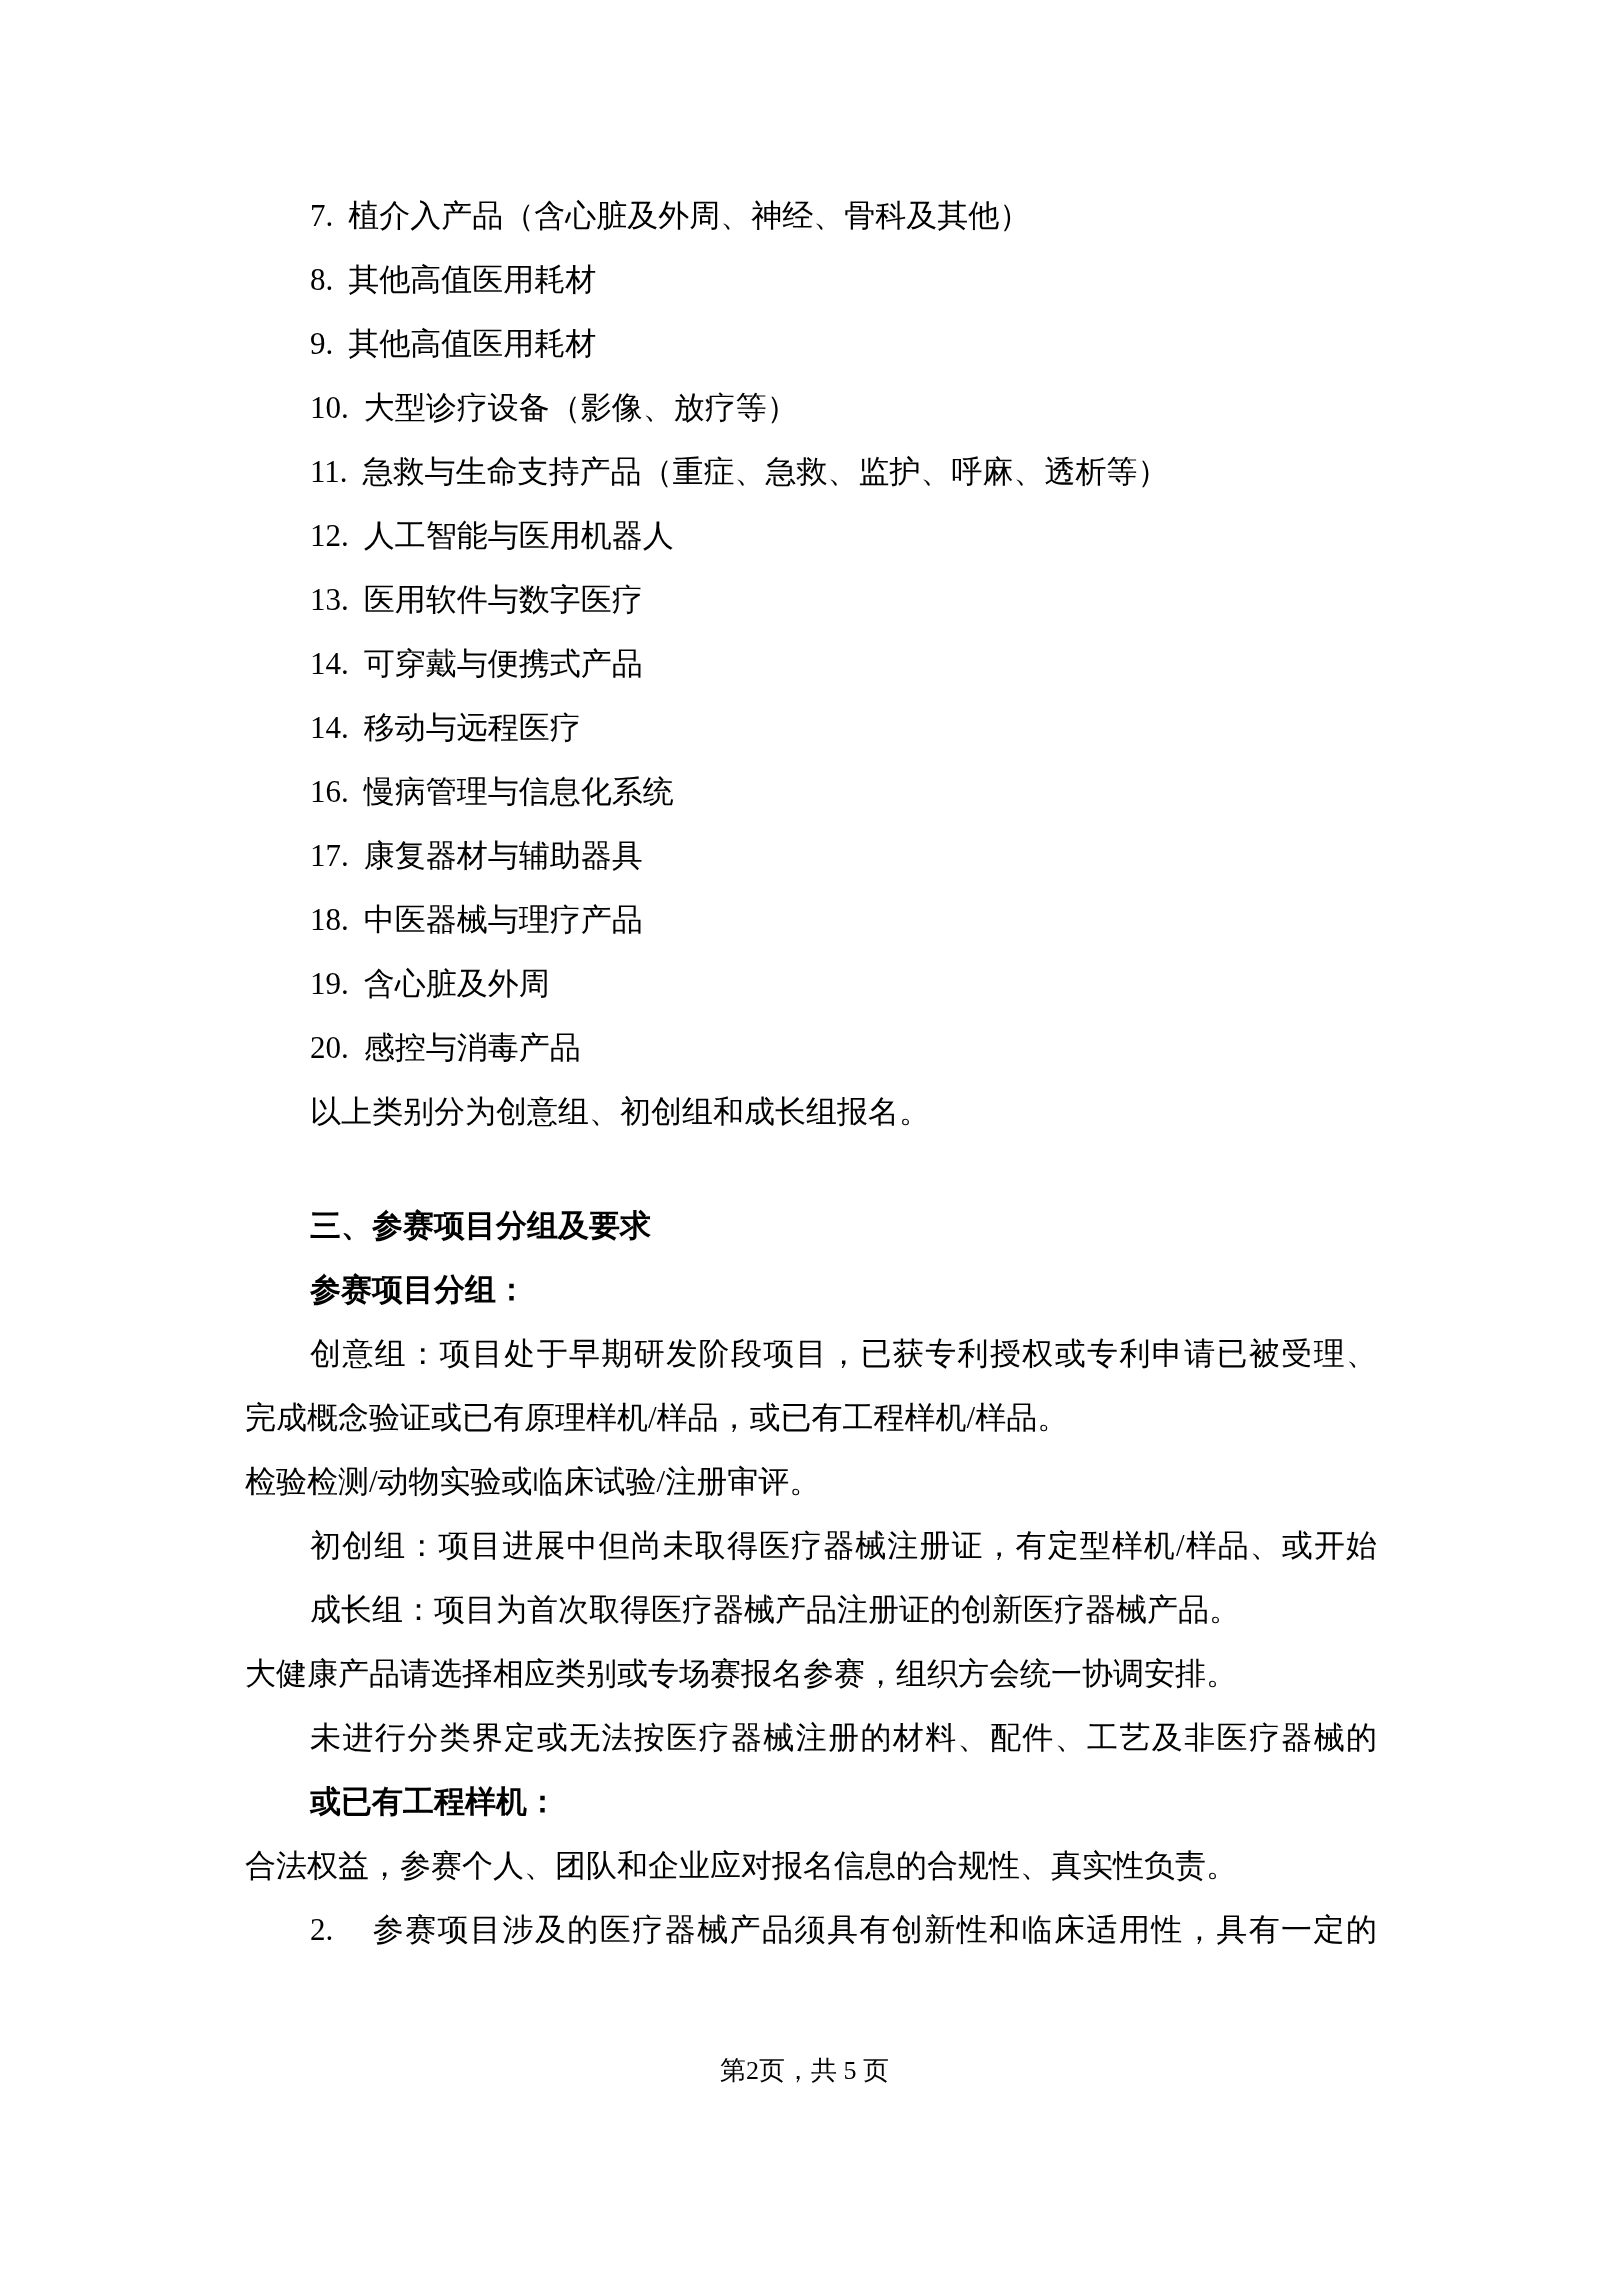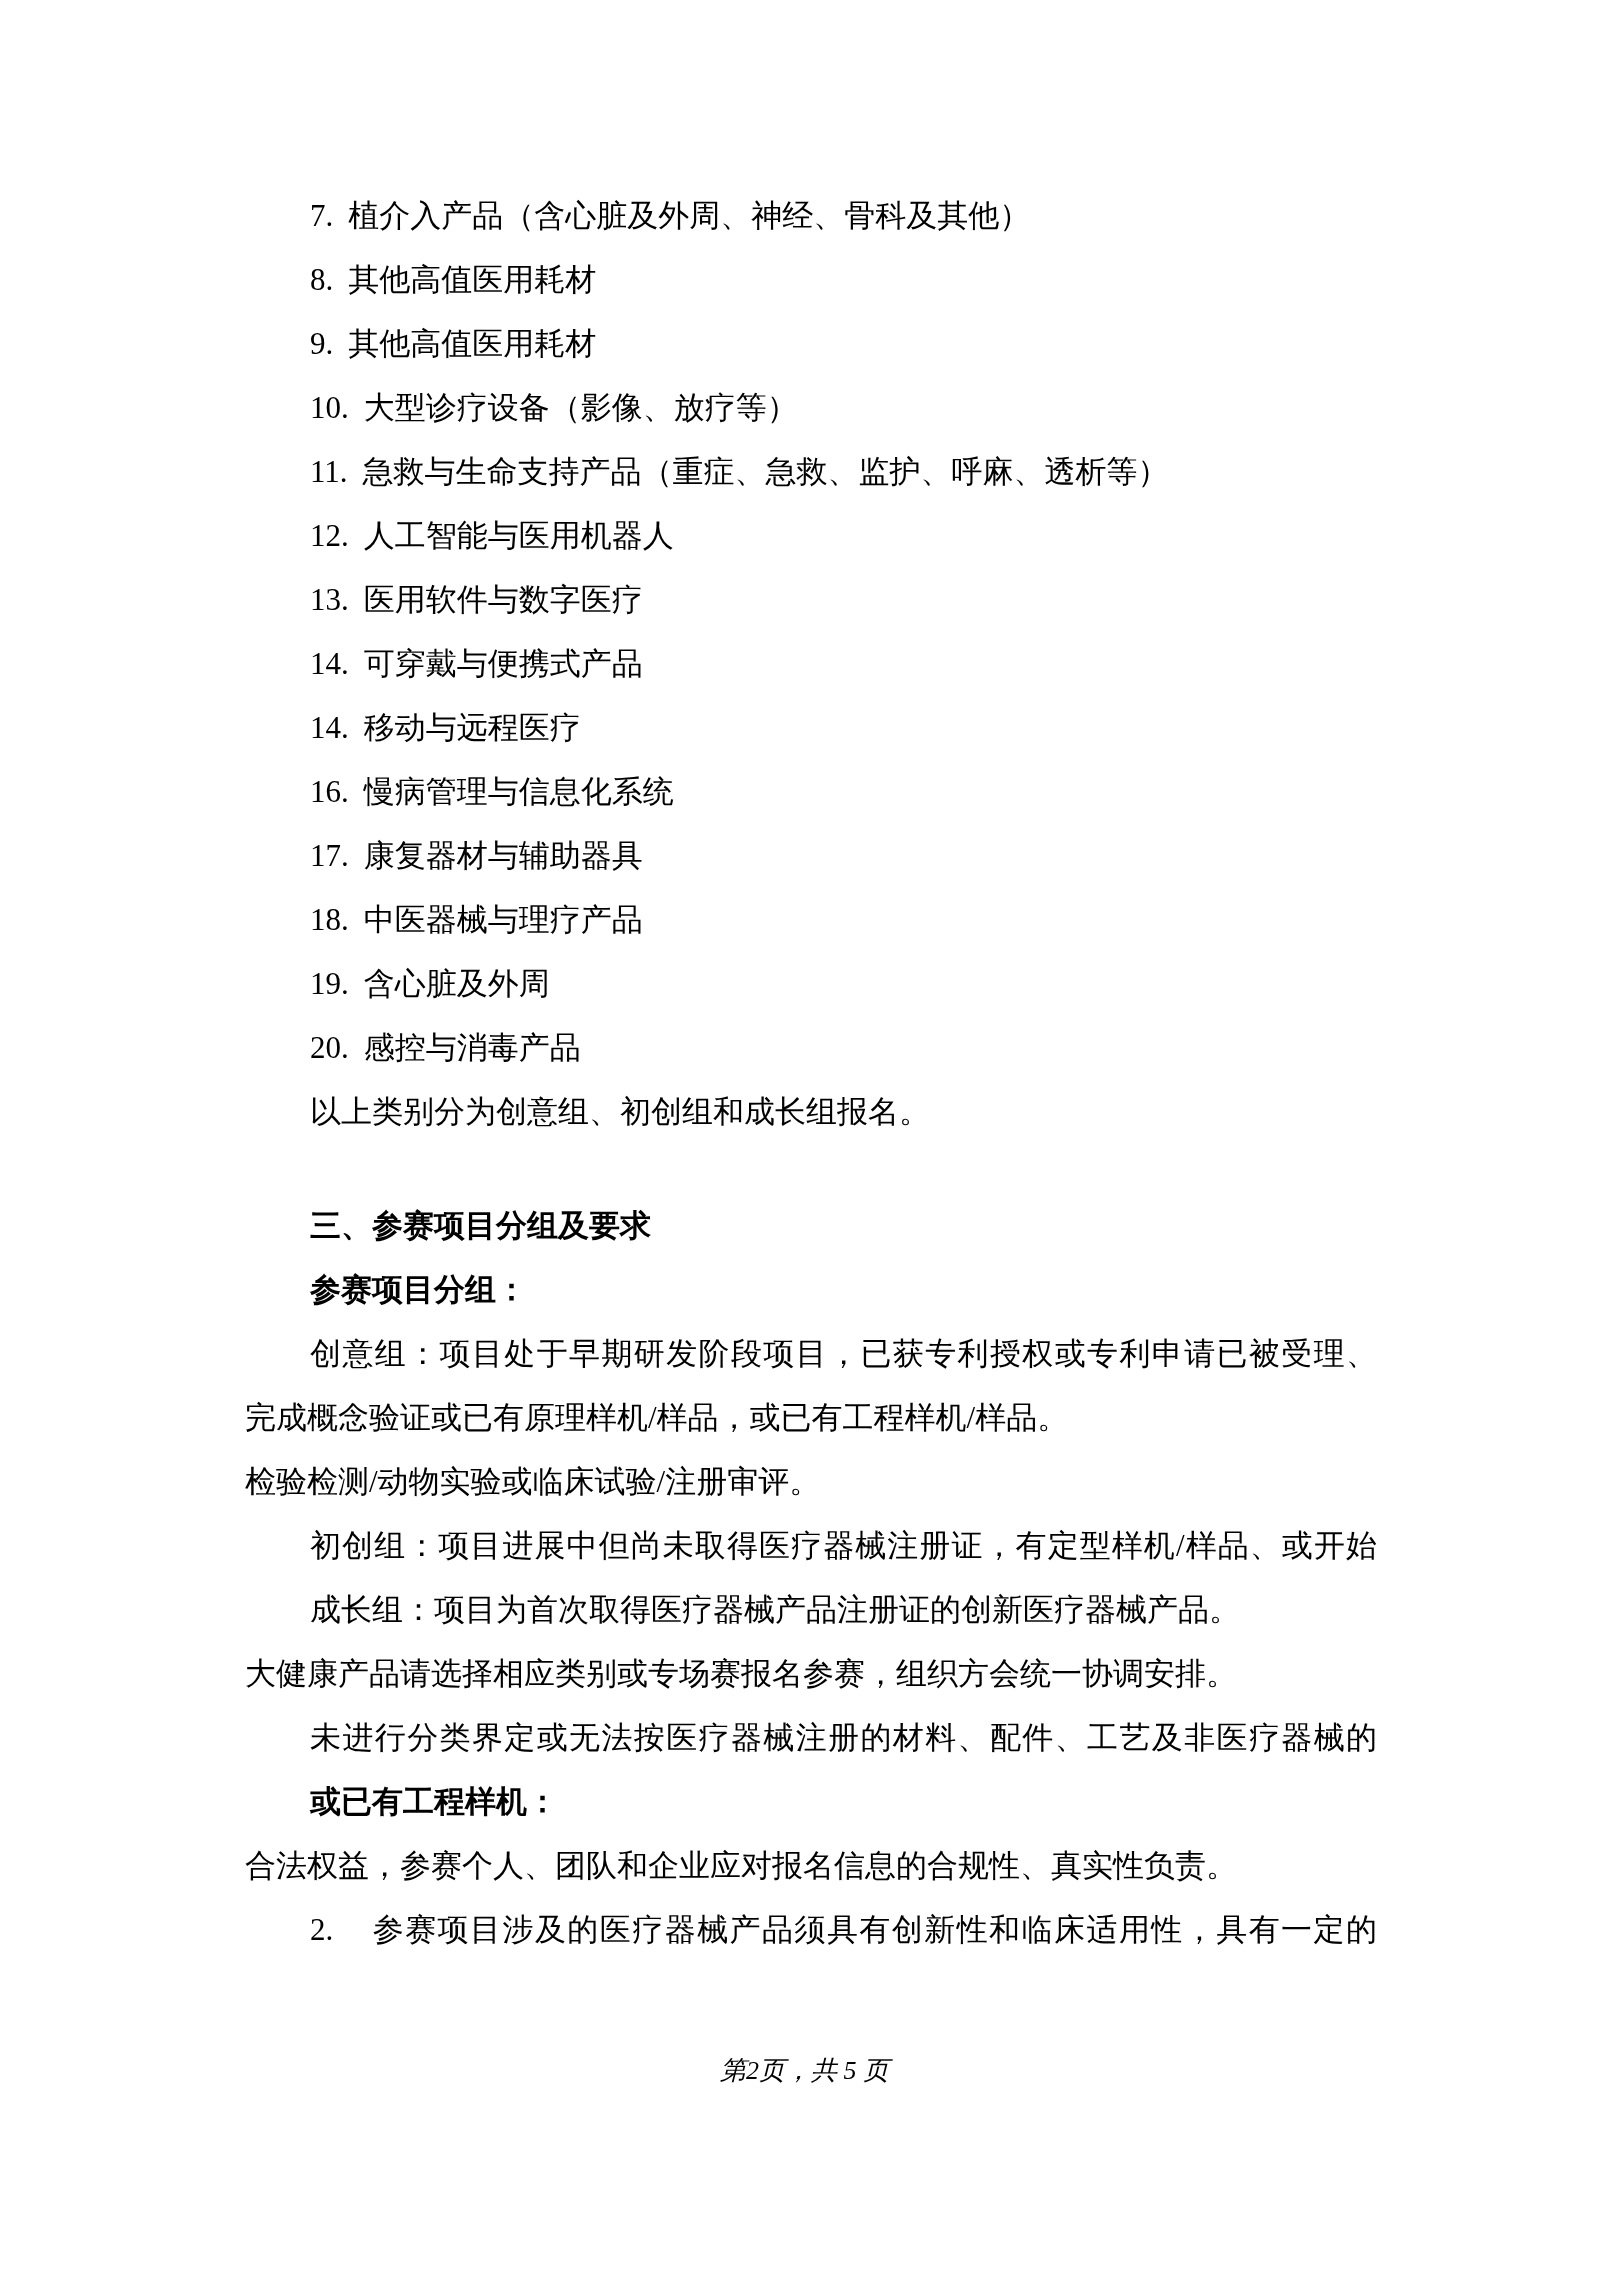--- a/index.html
+++ b/index.html
@@ -41,21 +41,20 @@
   .spacer { height: 50px; }
   .footer {
     position: absolute;
     left: 0;
     right: 14px;
     top: 2045px;
     height: 52px;
     line-height: 52px;
     text-align: center;
     font-size: 26px;
-    font-style: italic;
   }
 </style>
 </head>
 <body>
 
 <div class="page">
   <div class="content">
 
     <div class="line indent"><span class="num">7.</span><span>植介入产品（含心脏及外周、神经、骨科及其他）</span></div>
     <div class="line indent"><span class="num">8.</span><span>其他高值医用耗材</span></div>

